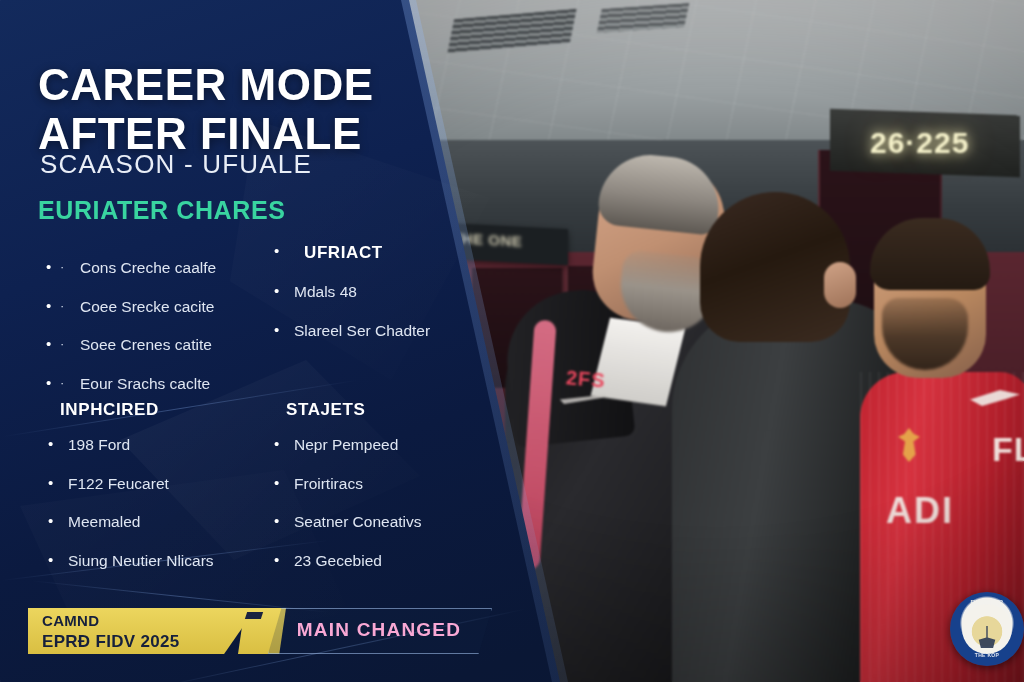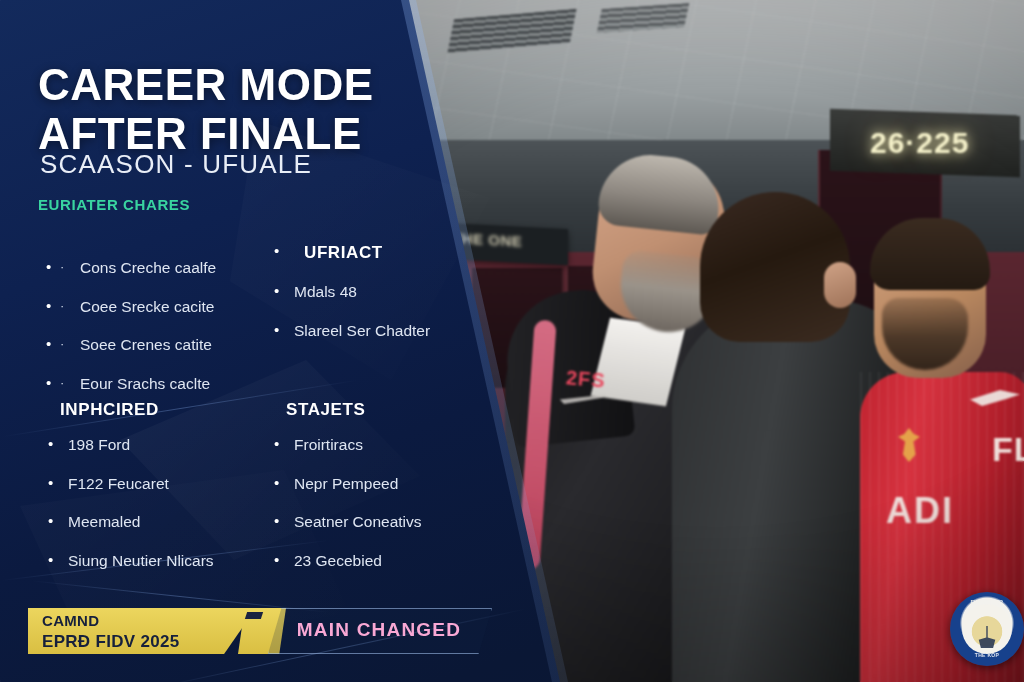--- a/index.html
+++ b/index.html
@@ -368,21 +368,21 @@
     left: 40px; top: 149px;
     color: #e9eef7;
     font-size: 26px;
     font-weight: 400;
     letter-spacing: 1.2px;
   }
   .section-head-green {
     position: absolute;
     left: 38px; top: 196px;
     color: #39d4a0;
-    font-size: 15px;
+    font-size: 25px;
     font-weight: 800;
     letter-spacing: .6px;
   }
 
   .col { position: absolute; }
   .col-left-1  { left: 46px;  top: 243px; width: 230px; }
   .col-right-1 { left: 272px; top: 243px; width: 230px; }
   .col-left-2  { left: 46px;  top: 400px; width: 235px; }
   .col-right-2 { left: 272px; top: 400px; width: 235px; }
 
@@ -573,22 +573,22 @@
       <li><span>198 Ford</span></li>
       <li><span>F122 Feucaret</span></li>
       <li><span>Meemaled</span></li>
       <li><span>Siung Neutier Nlicars</span></li>
     </ul>
   </div>
 
   <div class="col col-right-2">
     <div class="col-head">STAJETS</div>
     <ul class="bullets">
+      <li><span>Nepr Pempeed</span></li>
       <li><span>Froirtiracs</span></li>
-      <li><span>Nepr Pempeed</span></li>
       <li><span>Seatner Coneativs</span></li>
       <li><span>23 Gecebied</span></li>
     </ul>
   </div>
 
   <div class="badge-yellow"></div>
   <div class="badge-yellow-2"></div>
   <div class="badge-notch"></div>
   <div class="badge-text">
     <span>CAMND</span>

